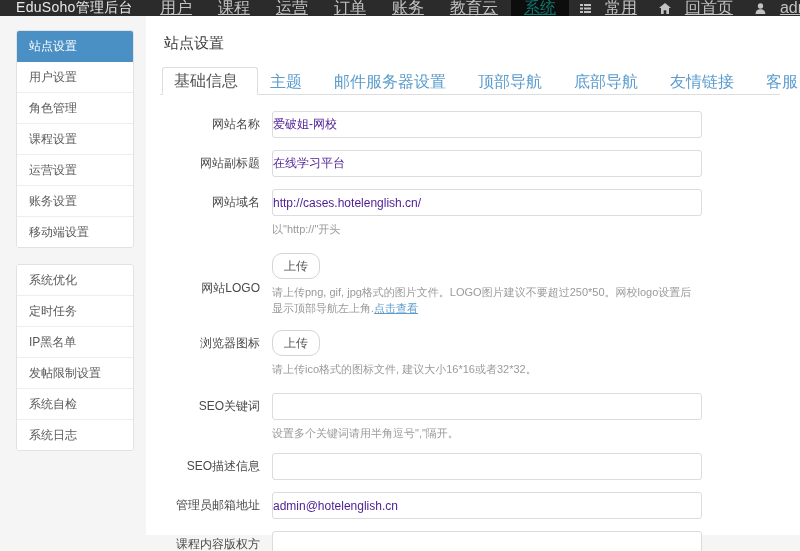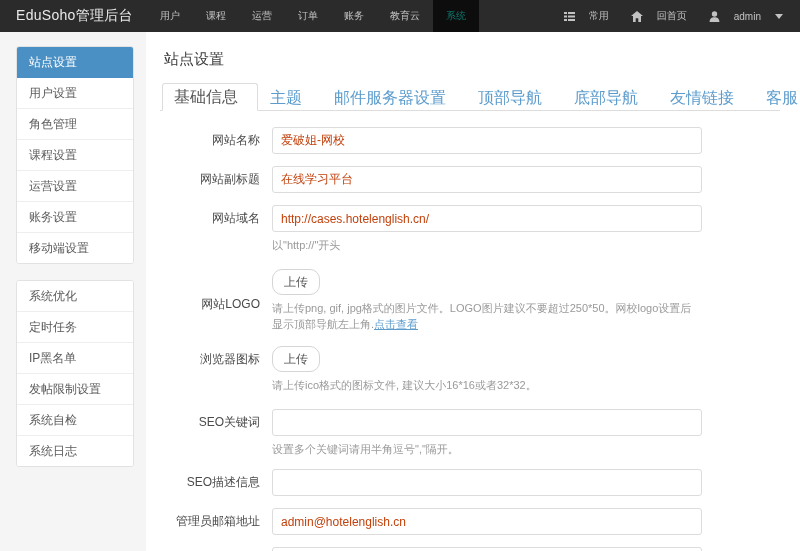--- a/index.html
+++ b/index.html
@@ -8,42 +8,43 @@
     width: 800px; height: 551px;
     overflow: hidden;
     background: #f5f5f5;
     font-family: "Liberation Sans", "DejaVu Sans", sans-serif;
     font-size: 12px;
     color: #333;
   }
 
   
   .navbar {
-    height: 32px;
+    height: 16px;
     background: #2b2b2b;
     display: flex;
     align-items: stretch;
     width: 800px;
   }
   .brand {
     display: flex; align-items: center;
     padding: 0 14px 0 16px;
     color: #e8e8e8;
     font-size: 14px;
     letter-spacing: .3px;
     white-space: nowrap;
   }
   .nav-links { display: flex; align-items: stretch; }
   .nav-link {
     display: flex; align-items: center;
     padding: 0 13px;
     color: #c2c2c2;
-    font-size: 10px;
+    font-size: 16px;
     white-space: nowrap;
     cursor: pointer;
+    text-decoration: underline;
   }
   .nav-link.active {
     background: #0d0d0d;
     color: #0f766e;
   }
   .nav-right {
     margin-left: auto;
     display: flex; align-items: stretch;
     padding-right: 6px;
   }
@@ -147,23 +148,23 @@
     padding: 6px 12px 0 0;
     font-size: 12px;
     color: #4a4a4a;
     line-height: 14px;
   }
   .form-ctl { flex: 1 1 auto; min-width: 0; }
   .inp {
     display: block;
     width: 430px;
     height: 27px;
-    padding: 4px 8px;
-    font-size: 12px;
-    color: #c2410c;
+    padding: 4px 0;
+    font-size: 12px;
+    color: #4c1d95;
     border: 1px solid #dcdcdc;
     border-radius: 3px;
     background: #fff;
     outline: none;
     font-family: "Liberation Sans", "DejaVu Sans", sans-serif;
   }
   .inp::placeholder { color: #bbb; }
   .help {
     font-size: 11px;
     color: #9a9a9a;

